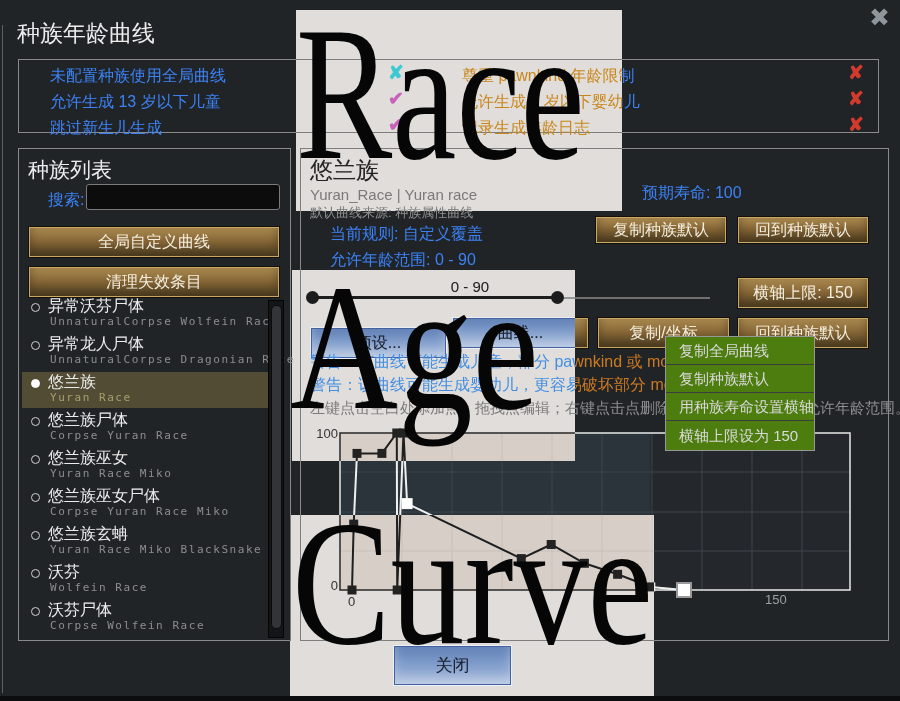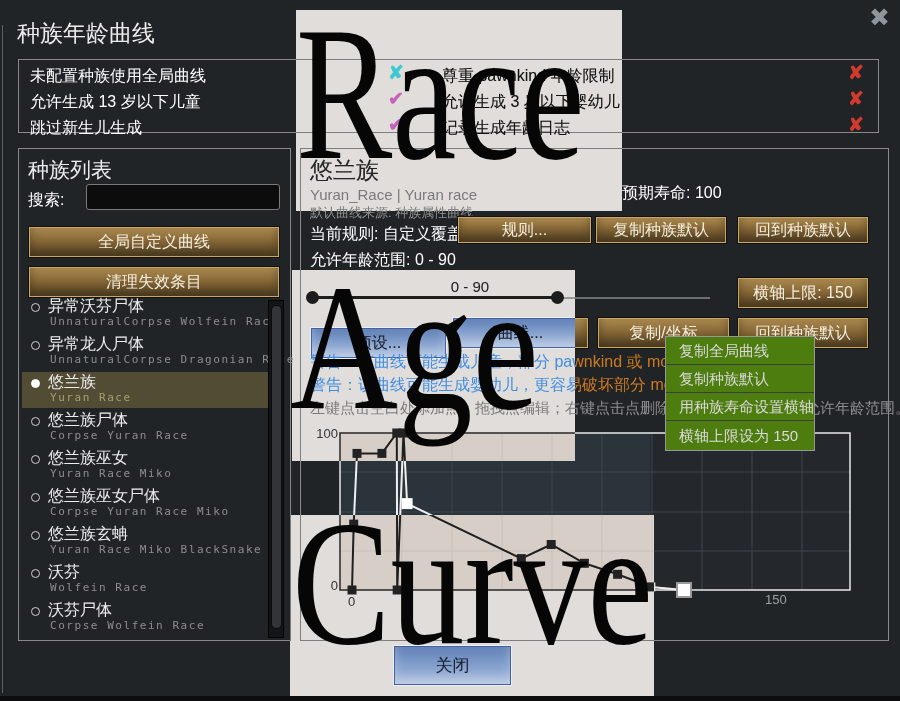--- a/index.html
+++ b/index.html
@@ -1,20 +1,20 @@
 <!DOCTYPE html>
 <html><head>
 <meta charset="utf-8">
 <style>
   html,body{margin:0;padding:0;background:#000;}
   #app{position:relative;width:900px;height:701px;background:#212427;overflow:hidden;
        font-family:"Liberation Sans",sans-serif;color:#e6e6e6;}
   .abs{position:absolute;}
   .panel{position:absolute;border:1px solid #8a8a8a;}
-  .lbl{position:absolute;font-size:16px;color:#ffffff;white-space:nowrap;}
+  .lbl{position:absolute;font-size:16px;color:#3b82f6;white-space:nowrap;margin-left:20px;}
   .sub{color:#909090;}
   .gold-btn{position:absolute;display:flex;align-items:center;justify-content:center;
     background:linear-gradient(#ab8a50,#8a6a38 45%,#66502a);
     border:1px solid #14100a;box-shadow:inset 0 0 0 1px #c9a866, inset 0 -8px 12px rgba(0,0,0,.35);
     color:#f4eede;font-size:16px;white-space:nowrap;cursor:pointer;}
   .mark{position:absolute;font-size:19px;font-weight:bold;line-height:1;}
   .mark-off{color:#d23a2e;}
   .mark-on{color:#3da84a;}
   .row-item{position:absolute;left:22px;width:246px;height:38px;}
   .row-item .bullet{position:absolute;left:9px;top:7px;width:7px;height:7px;border-radius:50%;
@@ -120,21 +120,20 @@
 
   <div class="abs" style="left:268px;top:300px;width:14px;height:336px;background:#141517;border:1px solid #050505;"></div>
   <div class="abs" style="left:271px;top:305px;width:9px;height:322px;background:#323437;border-radius:5px;border:1px solid #0b0b0b;"></div>
 
   <div class="panel" style="left:300px;top:148px;width:587px;height:491px;"></div>
   <div class="abs" style="left:310px;top:155px;font-size:23px;color:#ececec;">悠兰族</div>
   <div class="abs sub" style="left:310px;top:186px;font-size:15px;">Yuran_Race | Yuran race</div>
   <div class="lbl" style="left:622px;top:183px;">预期寿命: 100</div>
   <div class="abs sub" style="left:310px;top:204px;font-size:13px;">默认曲线来源: 种族属性曲线</div>
   <div class="lbl" style="left:310px;top:224px;">当前规则: 自定义覆盖</div>
-  <div class="gold-btn" style="left:457px;top:216px;width:133px;height:26px;">规则...</div>
   <div class="gold-btn" style="left:595px;top:216px;width:130px;height:26px;">复制种族默认</div>
   <div class="gold-btn" style="left:737px;top:216px;width:130px;height:26px;">回到种族默认</div>
   <div class="lbl" style="left:310px;top:250px;">允许年龄范围: 0 - 90</div>
 
   <div class="abs" style="left:420px;top:278px;width:100px;text-align:center;font-size:15px;color:#ededed;z-index:6;">0 - 90</div>
   <div class="abs" style="left:312px;top:296px;width:246px;height:3px;background:#f2f2f2;z-index:5;"></div>
   <div class="abs" style="left:558px;top:297px;width:152px;height:2px;background:#6f6f6f;z-index:5;"></div>
   <div class="slider-handle" style="left:306px;top:291px;"></div>
   <div class="slider-handle" style="left:551px;top:291px;"></div>
 

